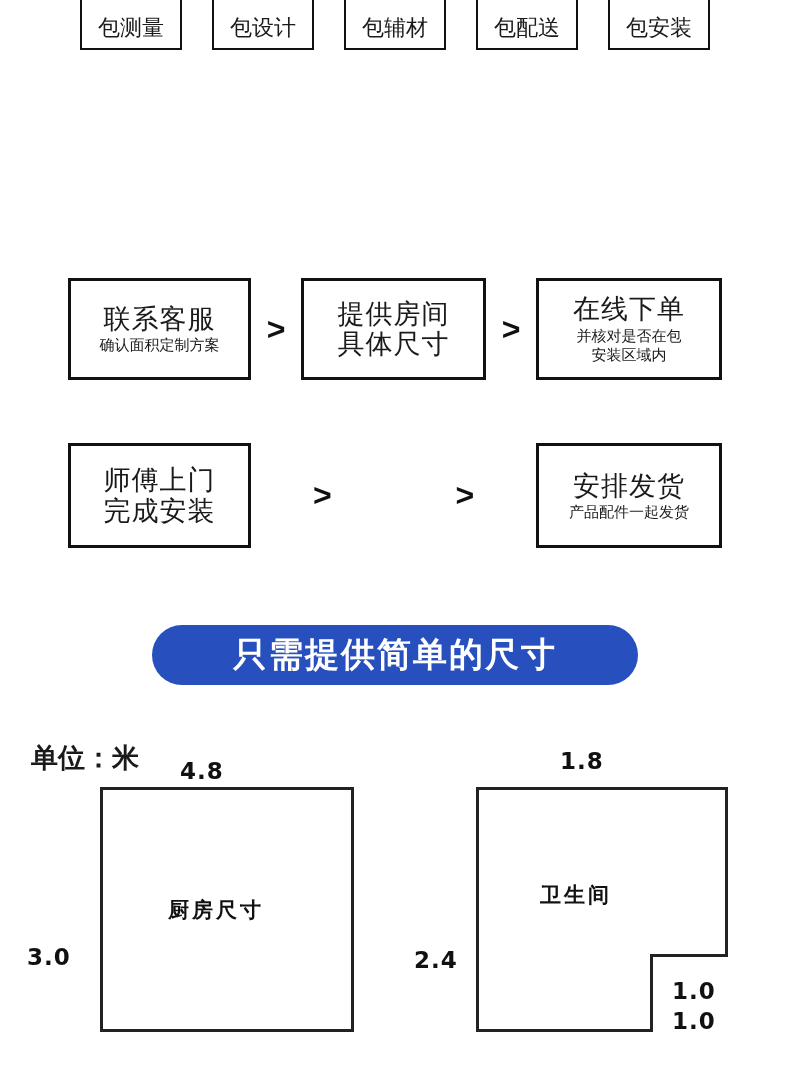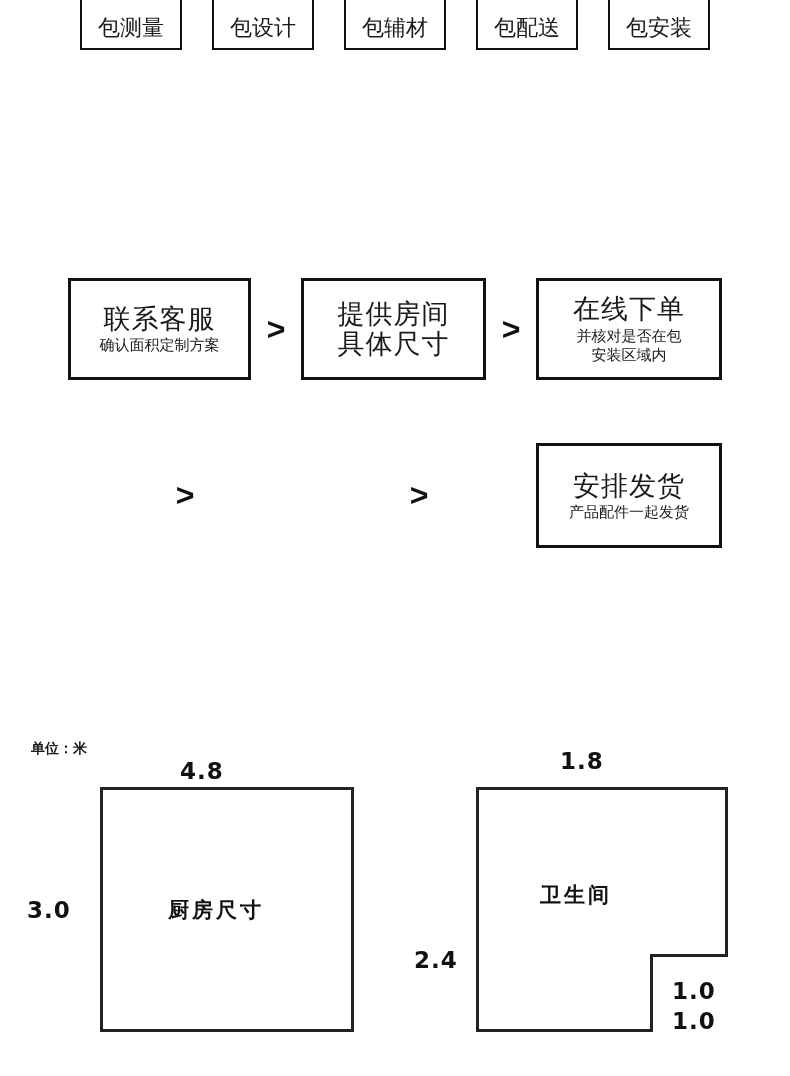--- a/index.html
+++ b/index.html
@@ -100,21 +100,21 @@
     color:#fff;
     display:flex;align-items:center;justify-content:center;
     font-size:34px;font-weight:bold;letter-spacing:2px;
     white-space:nowrap;
     box-sizing:border-box;
   }
 
   
   .unit-label{
     position:absolute;left:31px;top:740px;
-    font-size:14px;font-weight:bold;letter-spacing:0px;
+    font-size:27px;font-weight:bold;letter-spacing:0px;
     white-space:nowrap;
   }
 
   .dim-text{
     position:absolute;
     font-size:23px;font-weight:bold;
     font-family:"DejaVu Sans",sans-serif;
     letter-spacing:1px;white-space:nowrap;
     color:#111;
   }
@@ -126,21 +126,21 @@
   }
 
   
   .kitchen-rect{
     position:absolute;
     left:100px;top:787px;width:254px;height:245px;
     border:3px solid #222;
     background:#fff;box-sizing:border-box;
   }
   .kitchen-top-dim{left:180px;top:758px;}
-  .kitchen-left-dim{left:27px;top:897px;}
+  .kitchen-left-dim{left:27px;top:944px;}
   .kitchen-name{left:168px;top:896px;}
 
   
   .bath-wrap{position:absolute;left:476px;top:787px;width:252px;height:245px;}
   .bath-svg{display:block;}
   .bath-top-dim{left:560px;top:748px;}
   .bath-left-dim{left:414px;top:904px;margin-top:43px;}
   .bath-name{left:540px;top:881px;}
   .bath-notch-dim-1{left:672px;top:978px;}
   .bath-notch-dim-2{left:672px;top:1008px;}
@@ -194,32 +194,37 @@
 
     <div class="flow-box b3">
       <div class="fb-title">在线下单</div>
       <div class="fb-sub">并核对是否在包</div>
       <div class="fb-sub">安装区域内</div>
     </div>
   </div>
 
   <div class="flow-row row2">
 
+    <div class="flow-box b1">
+      <div class="fb-title">师傅上门</div>
+      <div class="fb-title">完成安装</div>
+    </div>
 
     <div class="arrow">&gt;</div>
 
 
     <div class="arrow">&gt;</div>
 
     <div class="flow-box b3">
       <div class="fb-title">安排发货</div>
       <div class="fb-sub">产品配件一起发货</div>
     </div>
   </div>
 
+  <div class="banner">只需提供简单的尺寸</div>
 
   <div class="unit-label">单位：米</div>
 
   <div class="kitchen-rect"></div>
   <div class="dim-text kitchen-top-dim">4.8</div>
   <div class="dim-text kitchen-left-dim">3.0</div>
   <div class="room-name kitchen-name">厨房尺寸</div>
 
   <div class="bath-wrap">
     <svg class="bath-svg" width="252" height="245" viewBox="0 0 252 245">

